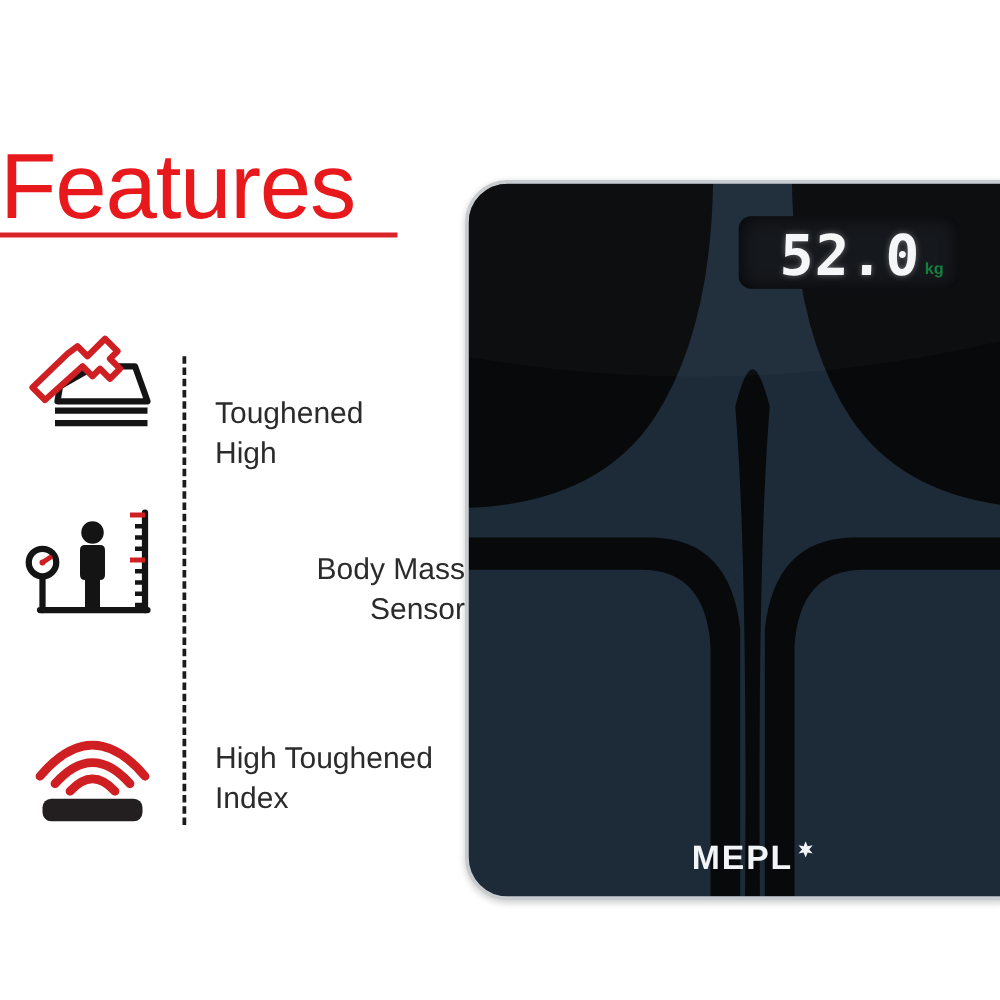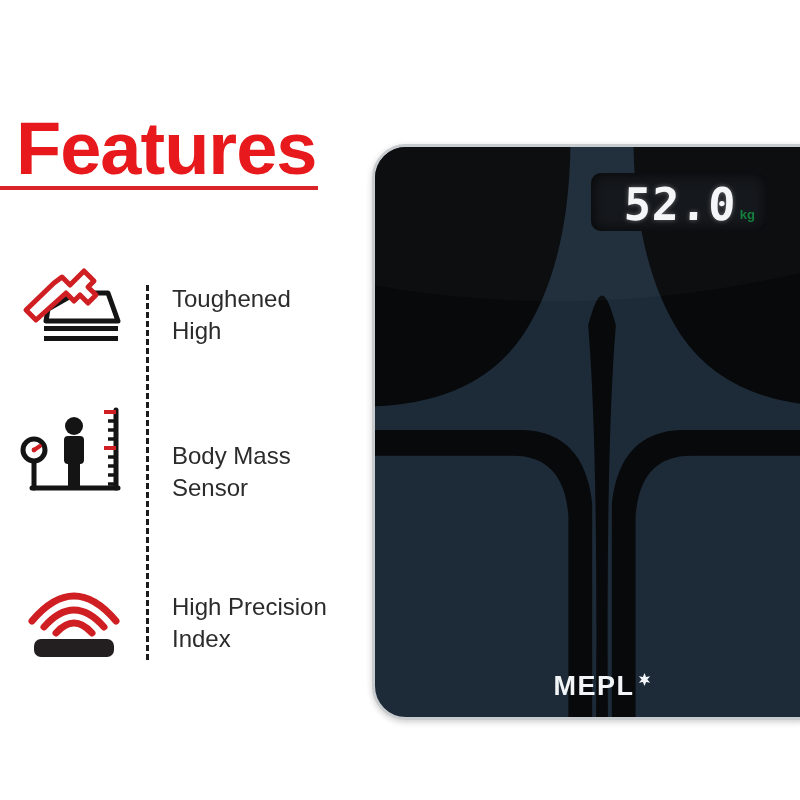--- a/index.html
+++ b/index.html
@@ -15,25 +15,24 @@
     position: relative;
     width: 800px; height: 800px;
     background: #ffffff;
   }
 
   
   #title-block { position: absolute; left: 0; top: 112px; width: 400px; }
 
   #page-title {
     font-size: 74px;
-    font-weight: 700;
+    font-weight: 400;
     color: #e8191c;
     letter-spacing: -1px;
     line-height: 1;
-    padding-left: 16px;
     white-space: nowrap;
   }
 
   #title-underline {
     position: absolute;
     left: 0; top: 74px;
     width: 318px; height: 4px;
     background: #d9252a;
   }
 
@@ -41,40 +40,40 @@
   #feature-divider {
     position: absolute;
     left: 146px; top: 285px;
     width: 0; height: 375px;
     border-left: 3px dashed #1b1b1b;
   }
 
   
   .feature-row { position: absolute; left: 0; width: 370px; height: 110px; }
   #feature-row-0 { top: 255px; }
-  #feature-row-1 { top: 402px; }
+  #feature-row-1 { top: 402px; text-align: right; }
   #feature-row-2 { top: 565px; }
 
   .feature-icon {
     position: absolute;
     left: 18px; top: 0;
     width: 112px; height: 96px;
   }
   .feature-icon svg { display: block; width: 100%; height: 100%; }
 
   .feature-label {
     position: absolute;
     left: 172px;
     width: 200px;
     font-size: 24px;
     line-height: 1.32;
     color: #2b2b2b;
     font-weight: 400;
   }
-  #feature-row-0 .feature-label { top: 28px; }
+  #feature-row-0 .feature-label { top: 60px; }
   #feature-row-1 .feature-label { top: 38px; }
   #feature-row-2 .feature-label { top: 26px; }
 
   
   #scale {
     position: absolute;
     left: 372px; top: 144px;
     width: 460px; height: 576px;
     border-radius: 34px;
     background: #1d2a38;
@@ -223,21 +222,21 @@
       <svg viewBox="0 0 112 96" xmlns="http://www.w3.org/2000/svg">
 
         <path d="M14 56 Q56 6 98 56" fill="none" stroke="#cf1f23" stroke-width="7" stroke-linecap="round"></path>
         <path d="M26 62 Q56 28 86 62" fill="none" stroke="#cf1f23" stroke-width="7" stroke-linecap="round"></path>
         <path d="M38 68 Q56 48 74 68" fill="none" stroke="#cf1f23" stroke-width="7" stroke-linecap="round"></path>
 
         <rect x="16" y="74" width="80" height="18" rx="7" fill="#231f20"></rect>
       </svg>
     </div>
     <div class="feature-label">
-      <div>High Precision</div>
+      <div>High Toughened</div>
       <div>Index</div>
     </div>
   </div>
 
   <div id="scale">
 
     <div id="scale-surface"></div>
 
     <div id="scale-art">
       <svg viewBox="0 0 460 576" preserveAspectRatio="none" xmlns="http://www.w3.org/2000/svg">

